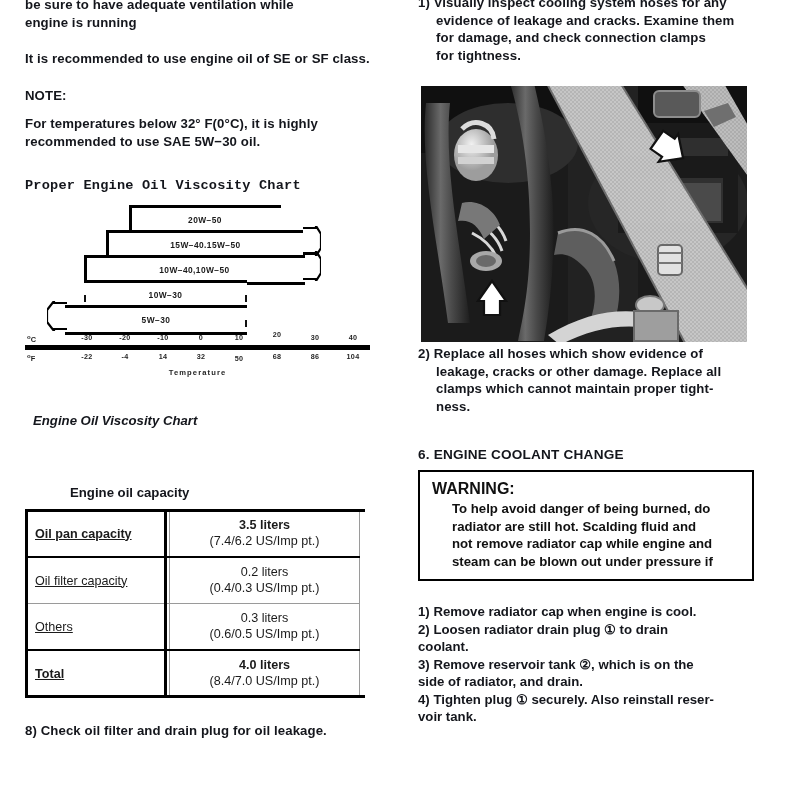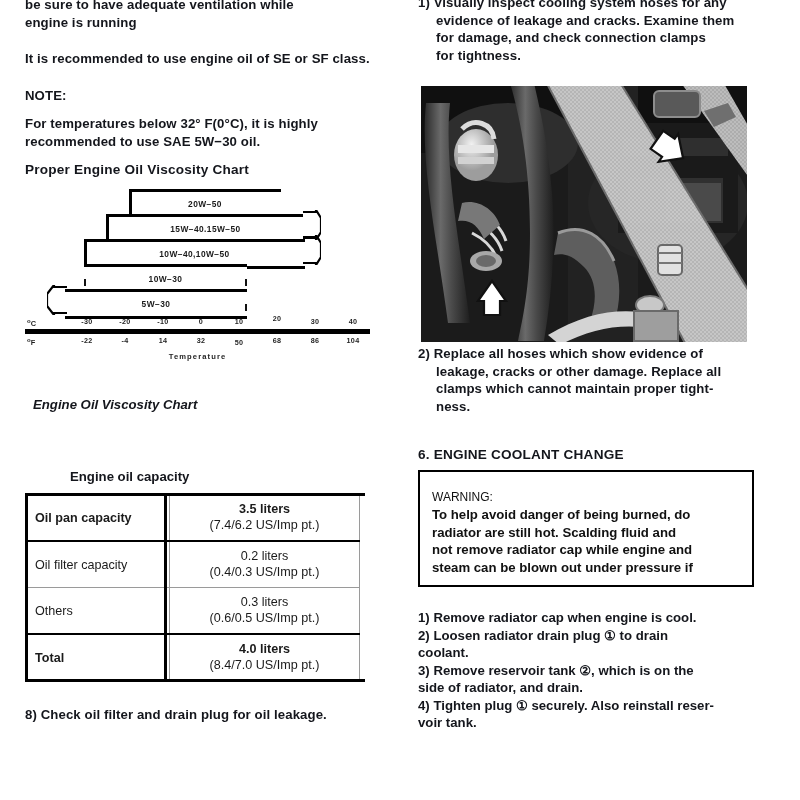--- a/index.html
+++ b/index.html
@@ -82,21 +82,21 @@
   
   .captable{
     border-collapse:collapse;width:335px;
     table-layout:fixed;
   }
   .captable td{
     border:1px solid #9a9a9a;
     padding:7px 4px;
     vertical-align:middle;
   }
-  .captable .c1{width:130px;padding-left:9px;font-size:12.6px;color:#1b1b1b;}
+  .captable .c1{width:130px;padding-left:9px;font-size:12.6px;color:#1b1b1b;text-decoration:underline;}
   .captable .c2{text-align:center;font-size:12.6px;color:#1b1b1b;line-height:15.5px;}
   .captable tr.thick td{border-top:2.5px solid #000;border-bottom:2.5px solid #000;}
   .captable tr.thick .c1{font-weight:bold;}
   .captable tr.thick .c2 b{font-weight:bold;}
   .tbl-wrap{position:relative;}
   .tbl-outer-top,.tbl-outer-bot{
     position:absolute;left:0;width:340px;height:3px;background:#000;
   }
   .tbl-outer-left{position:absolute;left:0;top:0;bottom:0;width:3px;background:#000;}
   .tbl-outer-mid{position:absolute;left:139px;top:0;bottom:0;width:2.5px;background:#000;}
@@ -108,23 +108,23 @@
   }
   .photo svg{display:block;}
 
   
   .warnbox{
     border:2.5px solid #000;
     padding:8px 10px 9px 12px;
     box-sizing:border-box;
     background:#fff;
   }
-  .warnbox .wtitle{font-size:12px;font-weight:normal;margin-bottom:2px;margin-top:10px;}
+  .warnbox .wtitle{font-size:16px;font-weight:bold;margin-bottom:2px;}
   .warnbox .wtext{font-size:13.2px;font-weight:bold;line-height:17.6px;}
-  .warnbox .wtext span{display:block;}
+  .warnbox .wtext span{display:block;margin-left:20px;}
 </style>
 </head>
 <body>
 
 <div class="page">
 
   <div class="col-left">
 
     <div class="para just clip-top" style="margin-top:-4px;">
       <span>be sure to have adequate ventilation while</span>
@@ -136,21 +136,21 @@
       <span>SF class.</span>
     </div>
 
     <div class="para" style="margin-top:19px;">NOTE:</div>
 
     <div class="para just" style="margin-top:11px;">
       <span>For temperatures below 32° F(0°C), it is highly</span>
       <span style="text-align:left;">recommended to use SAE 5W−30 oil.</span>
     </div>
 
-    <div class="heading" style="margin-top:12px;">Proper Engine Oil Viscosity Chart</div>
+    <div class="heading" style="margin-top:28px;font-family:Liberation Mono, monospace;">Proper Engine Oil Viscosity Chart</div>
 
     <div class="chart" style="margin-top:12px;">
 
       <div class="bar" style="left:104px;top:0px;width:152px;">
         <div class="body"></div>
         <div class="cap-left"></div>
 
         <div class="txt">20W−50</div>
       </div>
 

